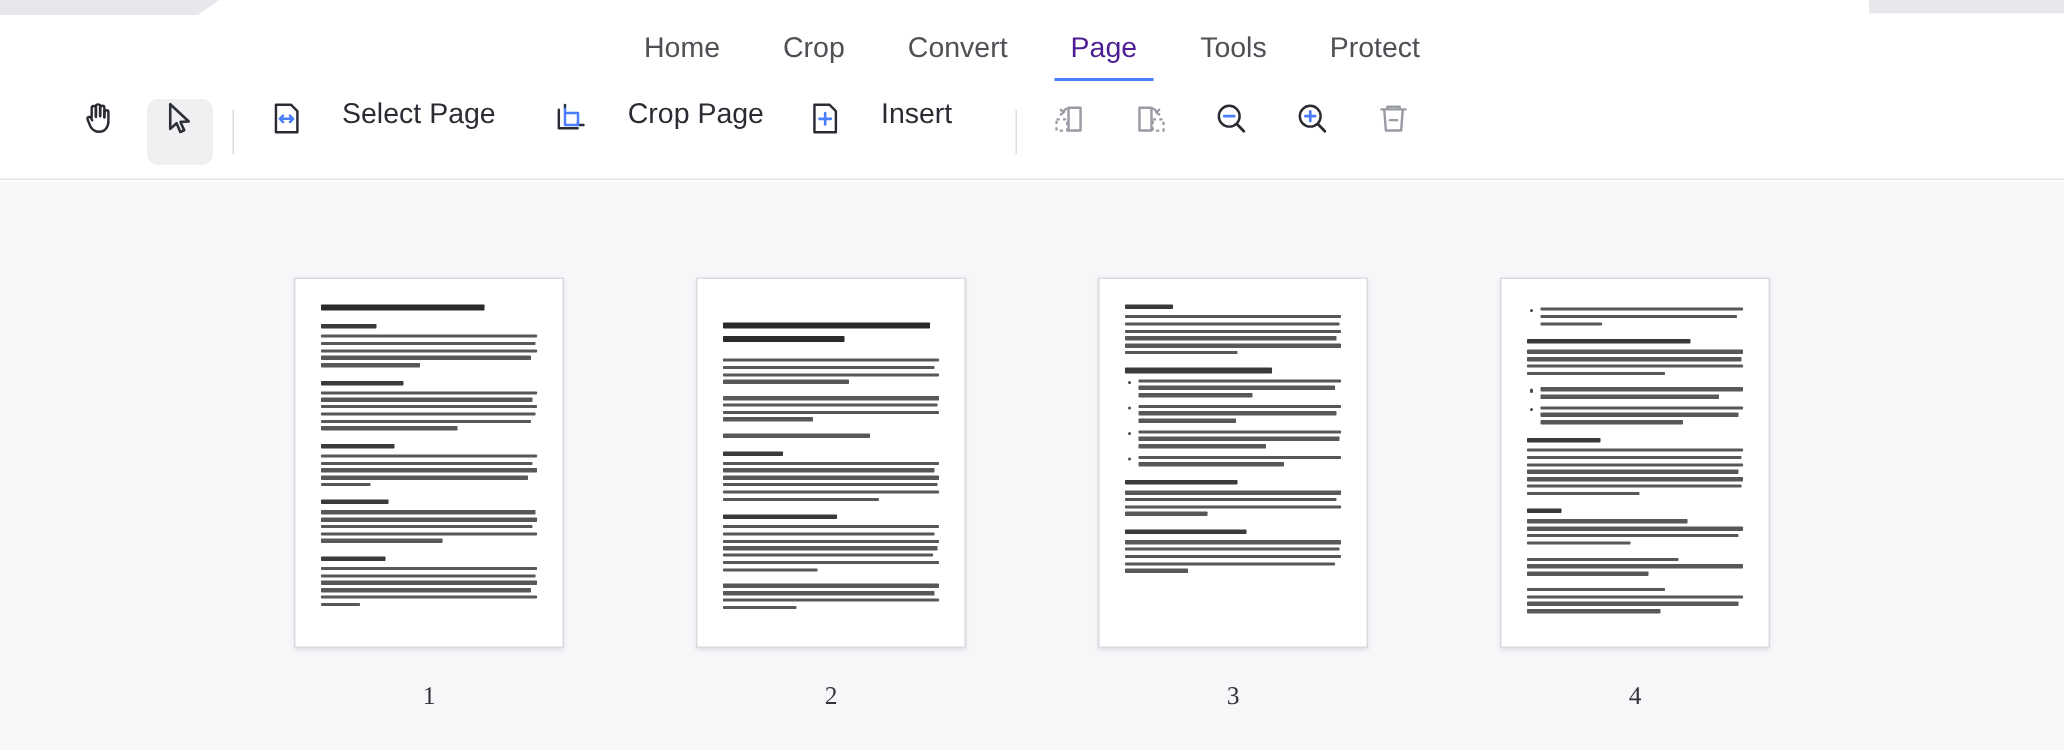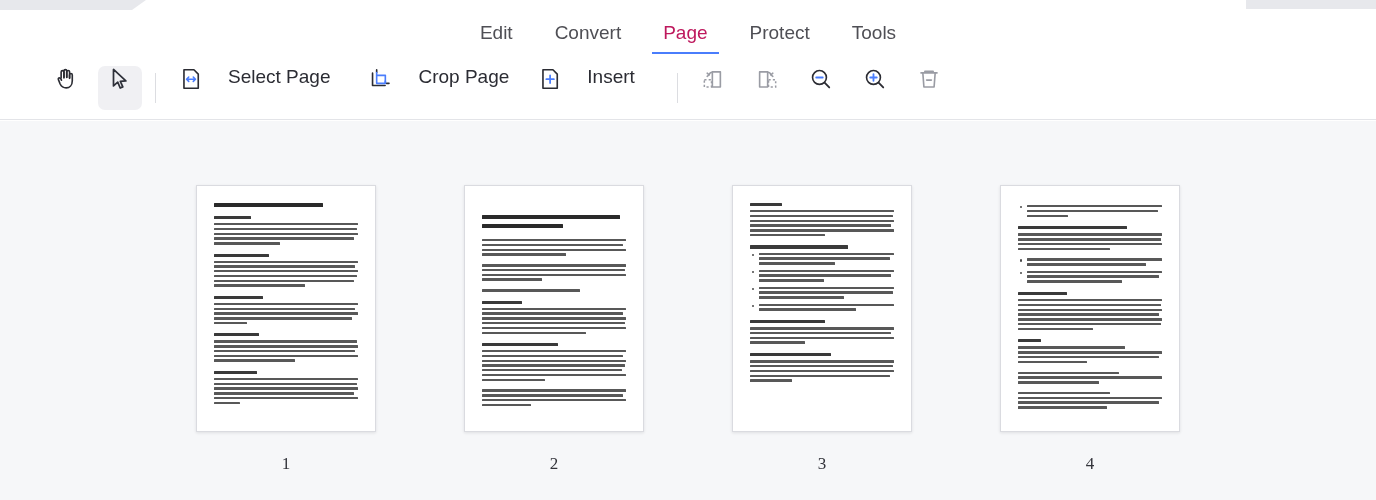--- a/index.html
+++ b/index.html
@@ -40,21 +40,21 @@
   }
   .menu-item {
     position:relative;
     font-size:19px;
     color:#4f4f55;
     padding:0 21px;
     line-height:34px;
     cursor:pointer;
     white-space:nowrap;
   }
-  .menu-item.active { color:#be185d; }
+  .menu-item.active { color:#4c1d95; }
   .menu-item.active:after {
     content:""; position:absolute;
     left:10px; right:10px; bottom:-4px; height:2px;
     background:#4a7dfc;
   }
 
   
   .toolbar {
     position:absolute; top:56px; left:0; width:1376px; height:64px;
     background:#ffffff;
@@ -143,25 +143,26 @@
 <body>
 
 <div class="app">
 
   <div class="tabstrip">
     <div class="tabstrip-bg-left"></div>
     <div class="tabstrip-bg-right"></div>
   </div>
 
   <div class="menubar">
-    <div class="menu-item">Edit</div>
+    <div class="menu-item">Home</div>
+    <div class="menu-item">Crop</div>
     <div class="menu-item">Convert</div>
     <div class="menu-item active">Page</div>
+    <div class="menu-item">Tools</div>
     <div class="menu-item">Protect</div>
-    <div class="menu-item">Tools</div>
   </div>
 
   <div class="toolbar">
     <div style="width:44px;flex:0 0 auto;"></div>
 
     <div class="tool-btn icon-only">
       <span class="icon">
         <svg width="26" height="26" viewBox="0 0 24 24" fill="none" stroke="#2b2c33" stroke-width="1.5" stroke-linecap="round" stroke-linejoin="round">
           <path d="M7.5 11V5.6a1.3 1.3 0 0 1 2.6 0V11"></path>
           <path d="M10.1 10.4V4.6a1.3 1.3 0 0 1 2.6 0v5.8"></path>

